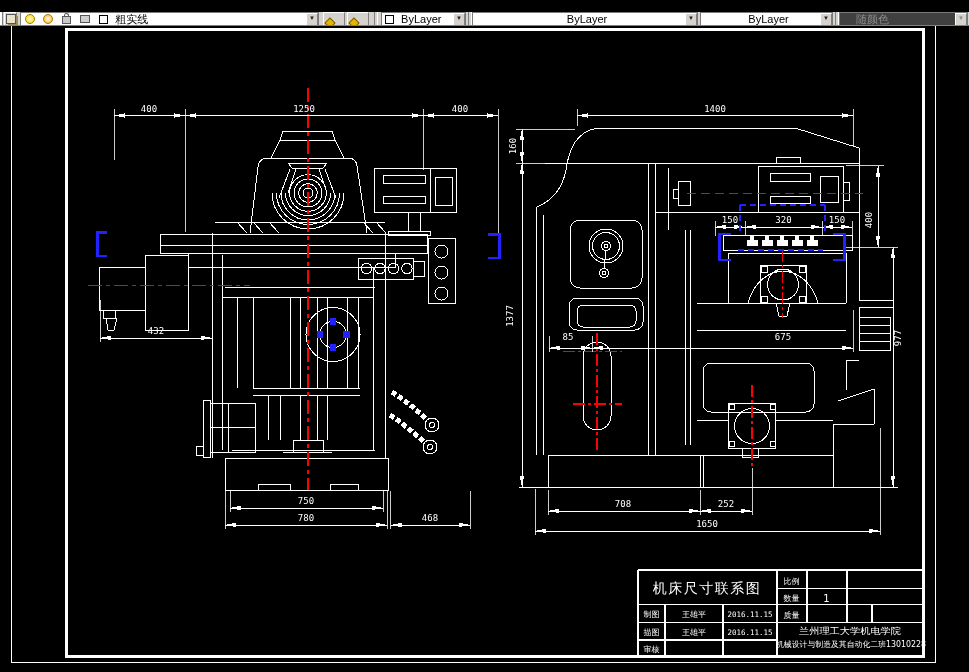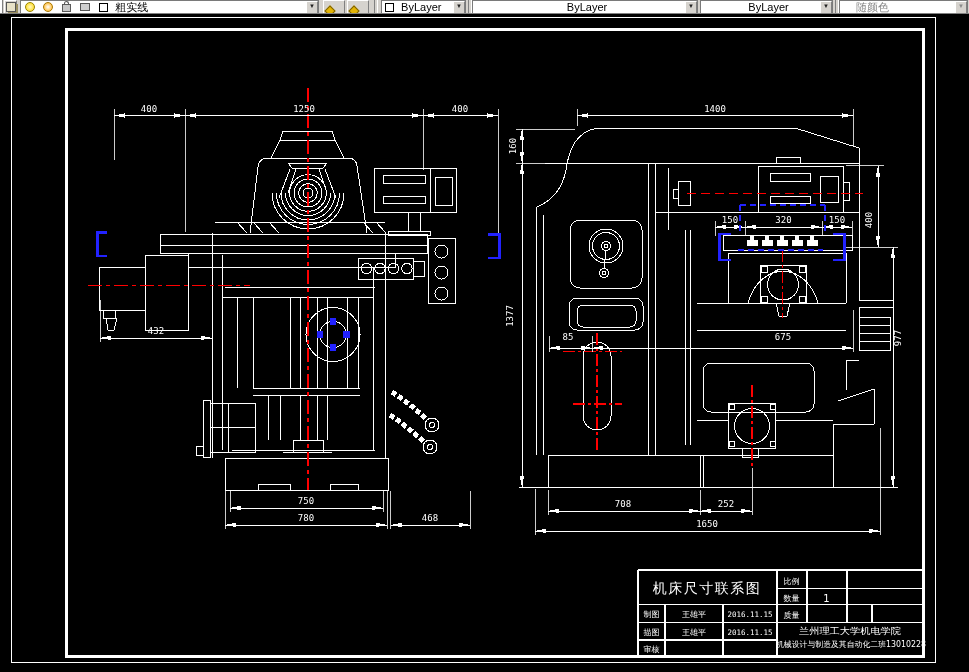--- a/index.html
+++ b/index.html
@@ -1,29 +1,29 @@
 <!DOCTYPE html>
 <html><head>
 <meta charset="utf-8">
 <style>
   html,body{margin:0;padding:0;background:#000;width:969px;height:672px;overflow:hidden;
     font-family:"Liberation Sans", sans-serif;}
   
-  #toolbar{position:absolute;left:0;top:0;width:969px;height:13px;background:#d6d3ce;
+  #toolbar{position:absolute;left:0;top:12px;width:969px;height:13px;background:#d6d3ce;
     border-bottom:1px solid #808080;overflow:hidden;z-index:5;}
   .tbtn{position:absolute;top:0;height:20px;background:#d6d3ce;border:1px solid;
     border-color:#fff #808080 #808080 #fff;box-sizing:border-box;}
   .grip{position:absolute;left:0;top:0;width:3px;height:13px;border-left:2px solid #fff;
     border-right:1px solid #808080;box-sizing:border-box;}
   .combo{position:absolute;top:0;height:19px;background:#fff;border:1px solid #7a7a7a;
     box-sizing:border-box;font-size:11px;line-height:12px;color:#000;white-space:nowrap;}
   .combo .arrow{position:absolute;right:0;top:0;width:12px;height:17px;background:#d6d3ce;
     border:1px solid;border-color:#fff #808080 #808080 #fff;box-sizing:border-box;
     font-size:6px;text-align:center;line-height:9px;color:#222;}
-  .combo.disabled{background:#ffffff;color:#8a8a8a;}
+  .combo.disabled{background:#404040;color:#8a8a8a;}
   .sep{position:absolute;top:0;width:2px;height:13px;border-left:1px solid #808080;
     border-right:1px solid #fff;}
   .mini{display:inline-block;vertical-align:top;}
   .bulb{width:8px;height:8px;border-radius:50%;background:radial-gradient(#fff9c4,#ffd400);
     border:1px solid #9a8500;margin-top:1px;}
   .sun{width:8px;height:8px;border-radius:50%;background:radial-gradient(#ffffff,#ffaa00);
     border:1px solid #aa7700;margin-top:1px;}
   .lockic{width:7px;height:6px;background:#c9c9c9;border:1px solid #5a5a5a;margin-top:3px;position:relative;}
   .lockic:before{content:"";position:absolute;left:1px;top:-4px;width:3px;height:3px;
     border:1px solid #5a5a5a;border-bottom:none;border-radius:3px 3px 0 0;}

